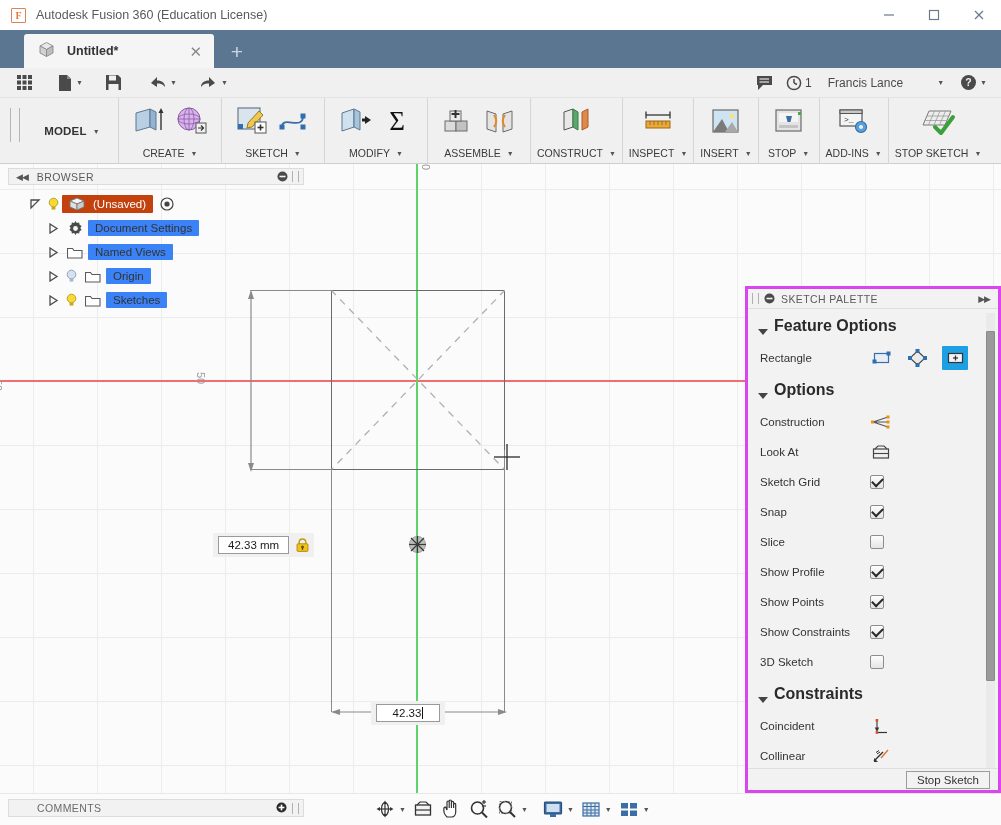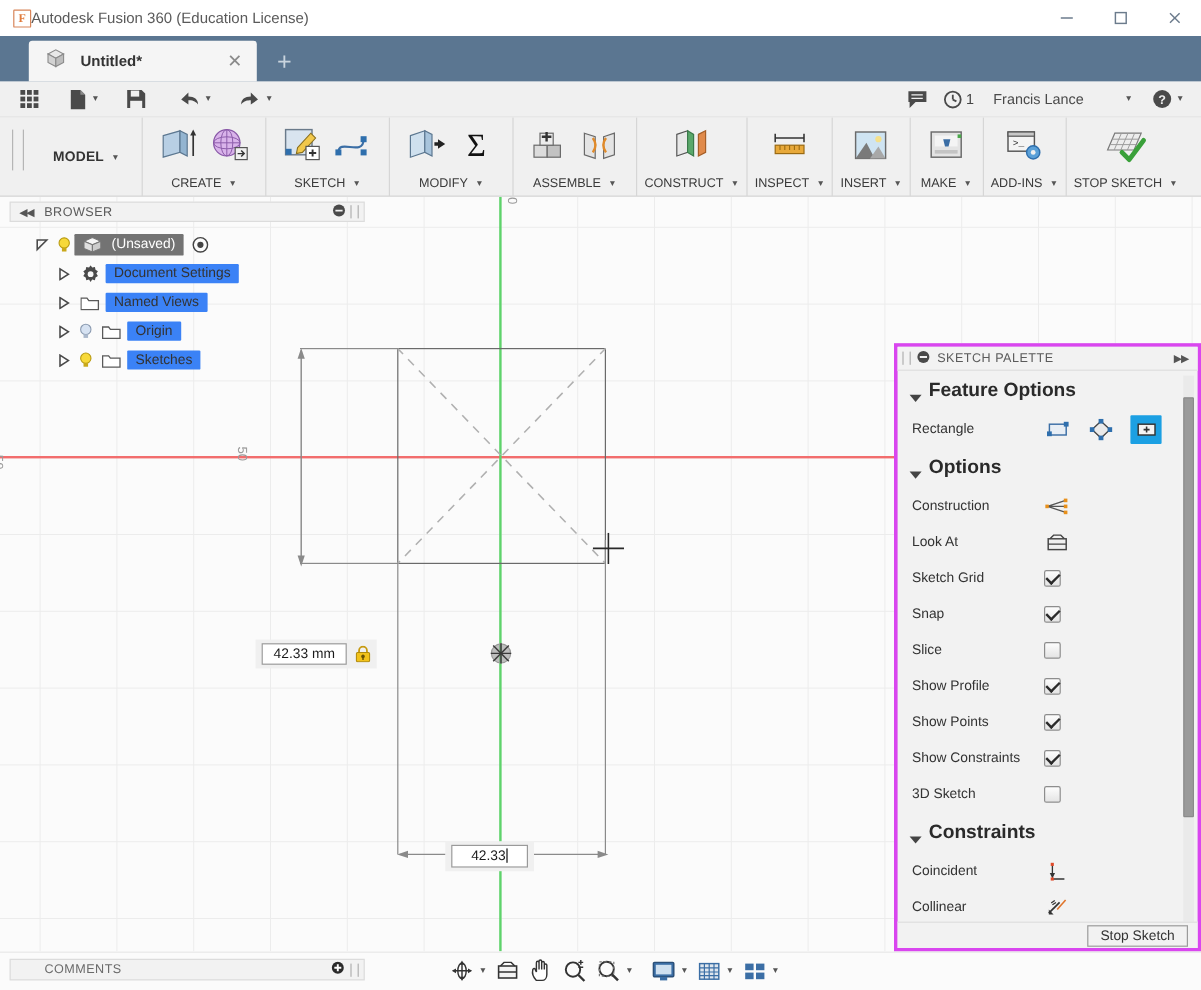--- a/index.html
+++ b/index.html
@@ -15,21 +15,21 @@
     position: absolute; left: 0; top: 0; width: 1001px; height: 30px;
     background: #fff; display: flex; align-items: center;
   }
   .app-icon {
     width: 15px; height: 15px; margin-left: 11px; background: #fff;
     border: 1px solid #d8855a; border-radius: 1px;
     color: #e07b3c; font-size: 10px; font-weight: bold;
     display: flex; align-items: center; justify-content: center;
     font-family: "Liberation Serif", serif;
   }
-  .app-title { font-size: 12.5px; color: #5a5a5a; }
+  .app-title { margin-left: 10px; font-size: 12.5px; color: #5a5a5a; }
   .win-btns { margin-left: auto; display: flex; height: 30px; }
   .win-btn {
     width: 45px; height: 30px; display: flex; align-items: center;
     justify-content: center; color: #6b7b8c; font-size: 12px;
   }
   .win-btn svg { display: block; }
 
   
   .tabstrip {
     position: absolute; left: 0; top: 30px; width: 1001px; height: 38px;
@@ -175,21 +175,21 @@
   .brow-title { margin-left: 9px; font-size: 10.5px; color: #5a5a5a; letter-spacing: .4px; }
   .brow-min { margin-left: auto; margin-right: 4px; }
   .brow-grip { width: 7px; height: 11px; margin-right: 4px; border-left: 1px solid #b0b0b0; border-right: 1px solid #b0b0b0; }
 
   .tree { position: absolute; left: 8px; top: 192px; width: 296px; }
   .tnode {
     display: flex; align-items: center; height: 24px; font-size: 11.5px; color: #333;
   }
   .tw { width: 18px; display: flex; justify-content: center; align-items: center; }
   .node-pill { padding: 2px 7px; border-radius: 1px; }
-  .node-sel { background: #737373; color: #fff; text-align: center; }
+  .node-sel { background: #c2410c; color: #fff; text-align: center; }
   .node-hl { background: #3b82f6; }
 
   
   .palette {
     position: absolute; left: 745px; top: 286px; width: 256px; height: 507px;
     background: #f2f2f2; border: 3px solid #d946ef;
   }
   .pal-head {
     height: 20px; background: #f2f2f2; border-bottom: 1px solid #dedede;
     display: flex; align-items: center;
@@ -563,21 +563,21 @@
           <svg width="34" height="32" viewBox="0 0 34 32">
             <rect x="4" y="5" width="25" height="21" fill="#e4e4e4" stroke="#6a6a6a" stroke-width="1.2"></rect>
             <rect x="7" y="8" width="19" height="9" fill="#f4f4f4"></rect>
             <rect x="26" y="7" width="3" height="3" fill="#4aa84a"></rect>
             <polygon points="14,11 20,11 18.5,17 15.5,17" fill="#3b6ea5"></polygon>
             <rect x="7" y="20" width="19" height="3" fill="#c4c4c4"></rect>
           </svg>
         </div>
       </div>
       <div class="rg-label">
-        <span>MAKE</span>
+        <span>STOP</span>
         <span class="caret">▼</span>
       </div>
     </div>
 
     <div class="rgroup">
       <div class="rg-icons">
         <div class="rg-btn">
           <svg width="34" height="32" viewBox="0 0 34 32">
             <rect x="3" y="5" width="22" height="16" fill="#f4f4f4" stroke="#555" stroke-width="1.2"></rect>
             <rect x="3" y="5" width="22" height="3.5" fill="#c8c8c8" stroke="#555" stroke-width="1"></rect>

